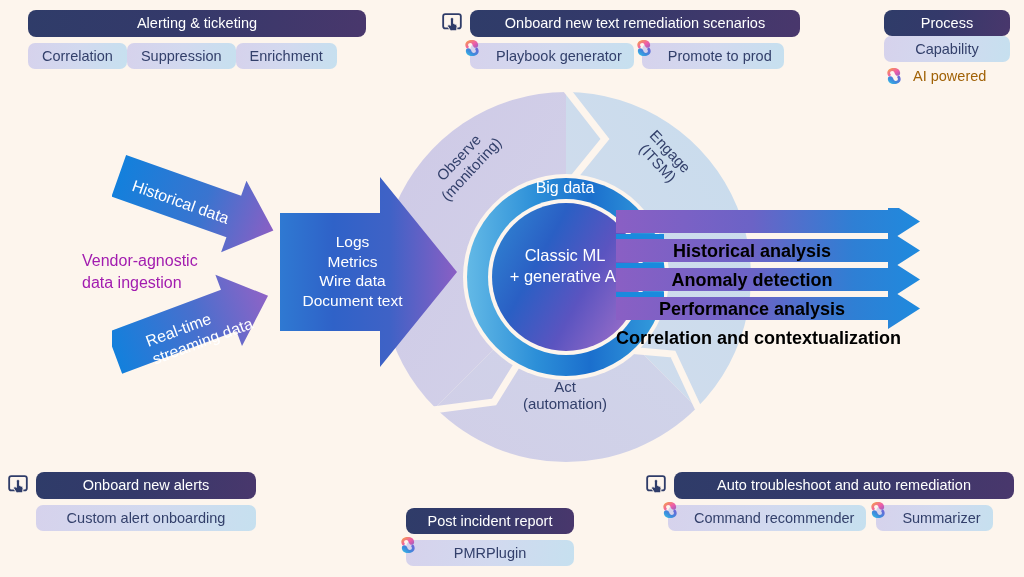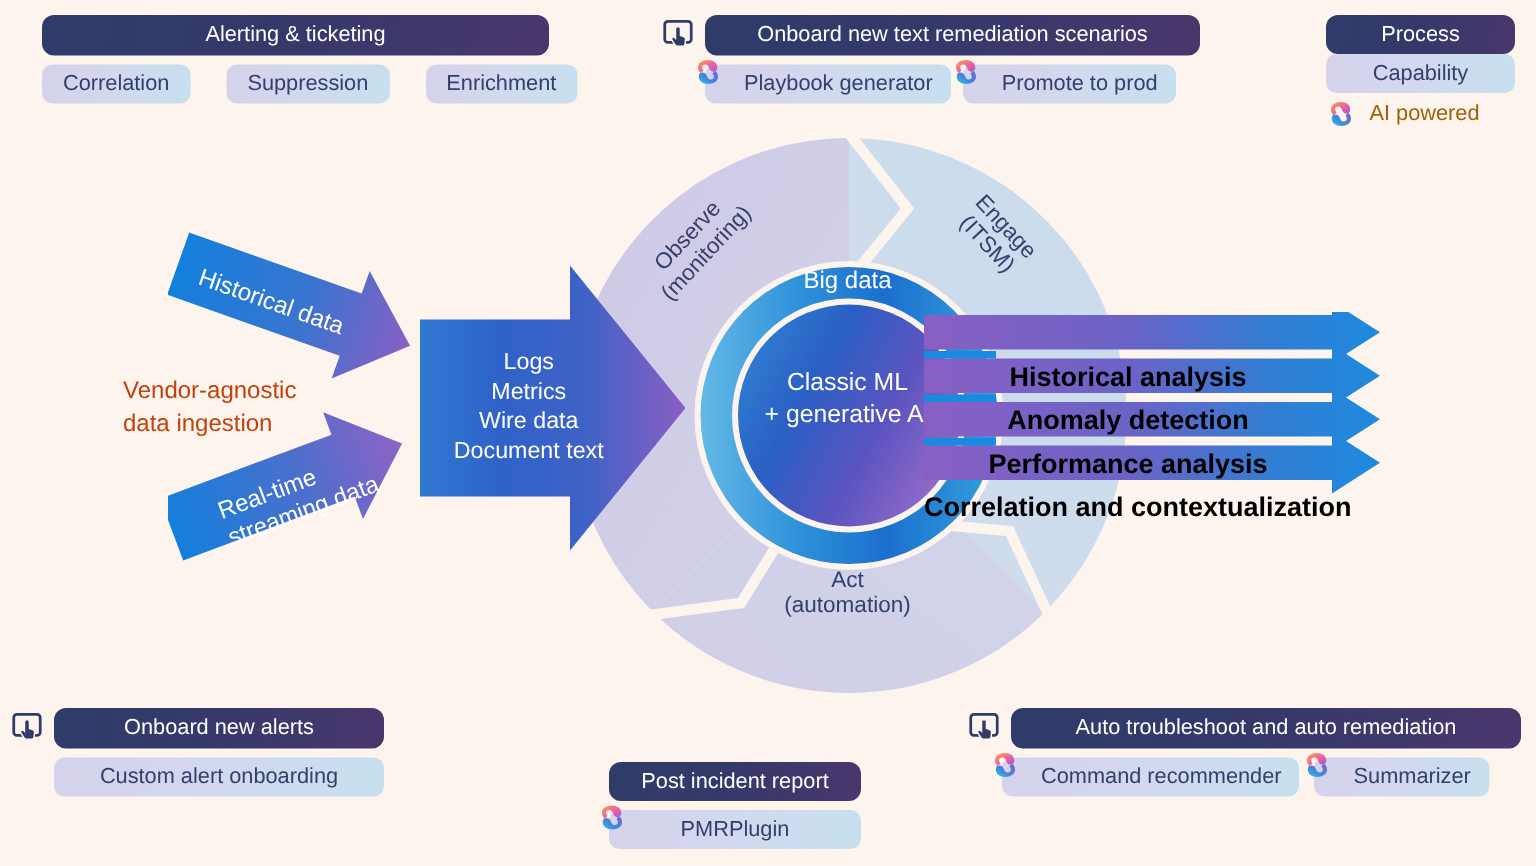--- a/index.html
+++ b/index.html
@@ -58,21 +58,21 @@
     color:#ffffff;font-size:16px;
   }
   .core-text{
     position:absolute;left:480px;top:245px;width:170px;text-align:center;
     color:#ffffff;font-size:16.5px;line-height:1.28;
   }
 
   
   .ingest-text{
     position:absolute;left:82px;top:250px;width:170px;
-    font-size:16px;line-height:1.35;color:#c2410c;
+    font-size:16px;line-height:1.35;color:#a21caf;
   }
   .feed-label{
     position:absolute;color:#ffffff;font-size:16px;white-space:nowrap;line-height:1.2;
   }
   .feed-hist{left:136px;top:176px;transform:rotate(19.5deg);transform-origin:0 0;}
   .feed-rt{left:143px;top:333px;transform:rotate(-20.5deg);transform-origin:0 0;text-align:left;}
   .big-arrow-text{
     position:absolute;left:290px;top:232px;width:125px;text-align:center;
     color:#ffffff;font-size:15.5px;line-height:1.26;
   }
@@ -245,21 +245,21 @@
     </g>
   </svg>
 
   <div class="out-label" style="left:616px;top:215px;width:272px;">Historical analysis</div>
   <div class="out-label" style="left:616px;top:244px;width:272px;">Anomaly detection</div>
   <div class="out-label" style="left:616px;top:273px;width:272px;">Performance analysis</div>
   <div class="out-label" style="left:616px;top:302px;width:280px;">Correlation and contextualization</div>
 
   <div class="grp" style="left:28px;top:10px;width:338px;">
     <div class="pill pill-process" style="height:27px;">Alerting &amp; ticketing</div>
-    <div style="display:flex;gap:24px;margin-top:6px;">
+    <div style="display:flex;gap:0;margin-top:6px;">
       <div class="pill pill-capability" style="height:26px;padding:0 14px;">Correlation</div>
       <div class="pill pill-capability" style="height:26px;padding:0 14px;">Suppression</div>
       <div class="pill pill-capability" style="height:26px;padding:0 14px;">Enrichment</div>
     </div>
   </div>
 
   <div class="grp" style="left:442px;top:10px;width:358px;">
     <div style="display:flex;align-items:center;gap:8px;">
       <span class="selfserve-icon">
         <svg viewBox="0 0 24 25" xmlns="http://www.w3.org/2000/svg">

